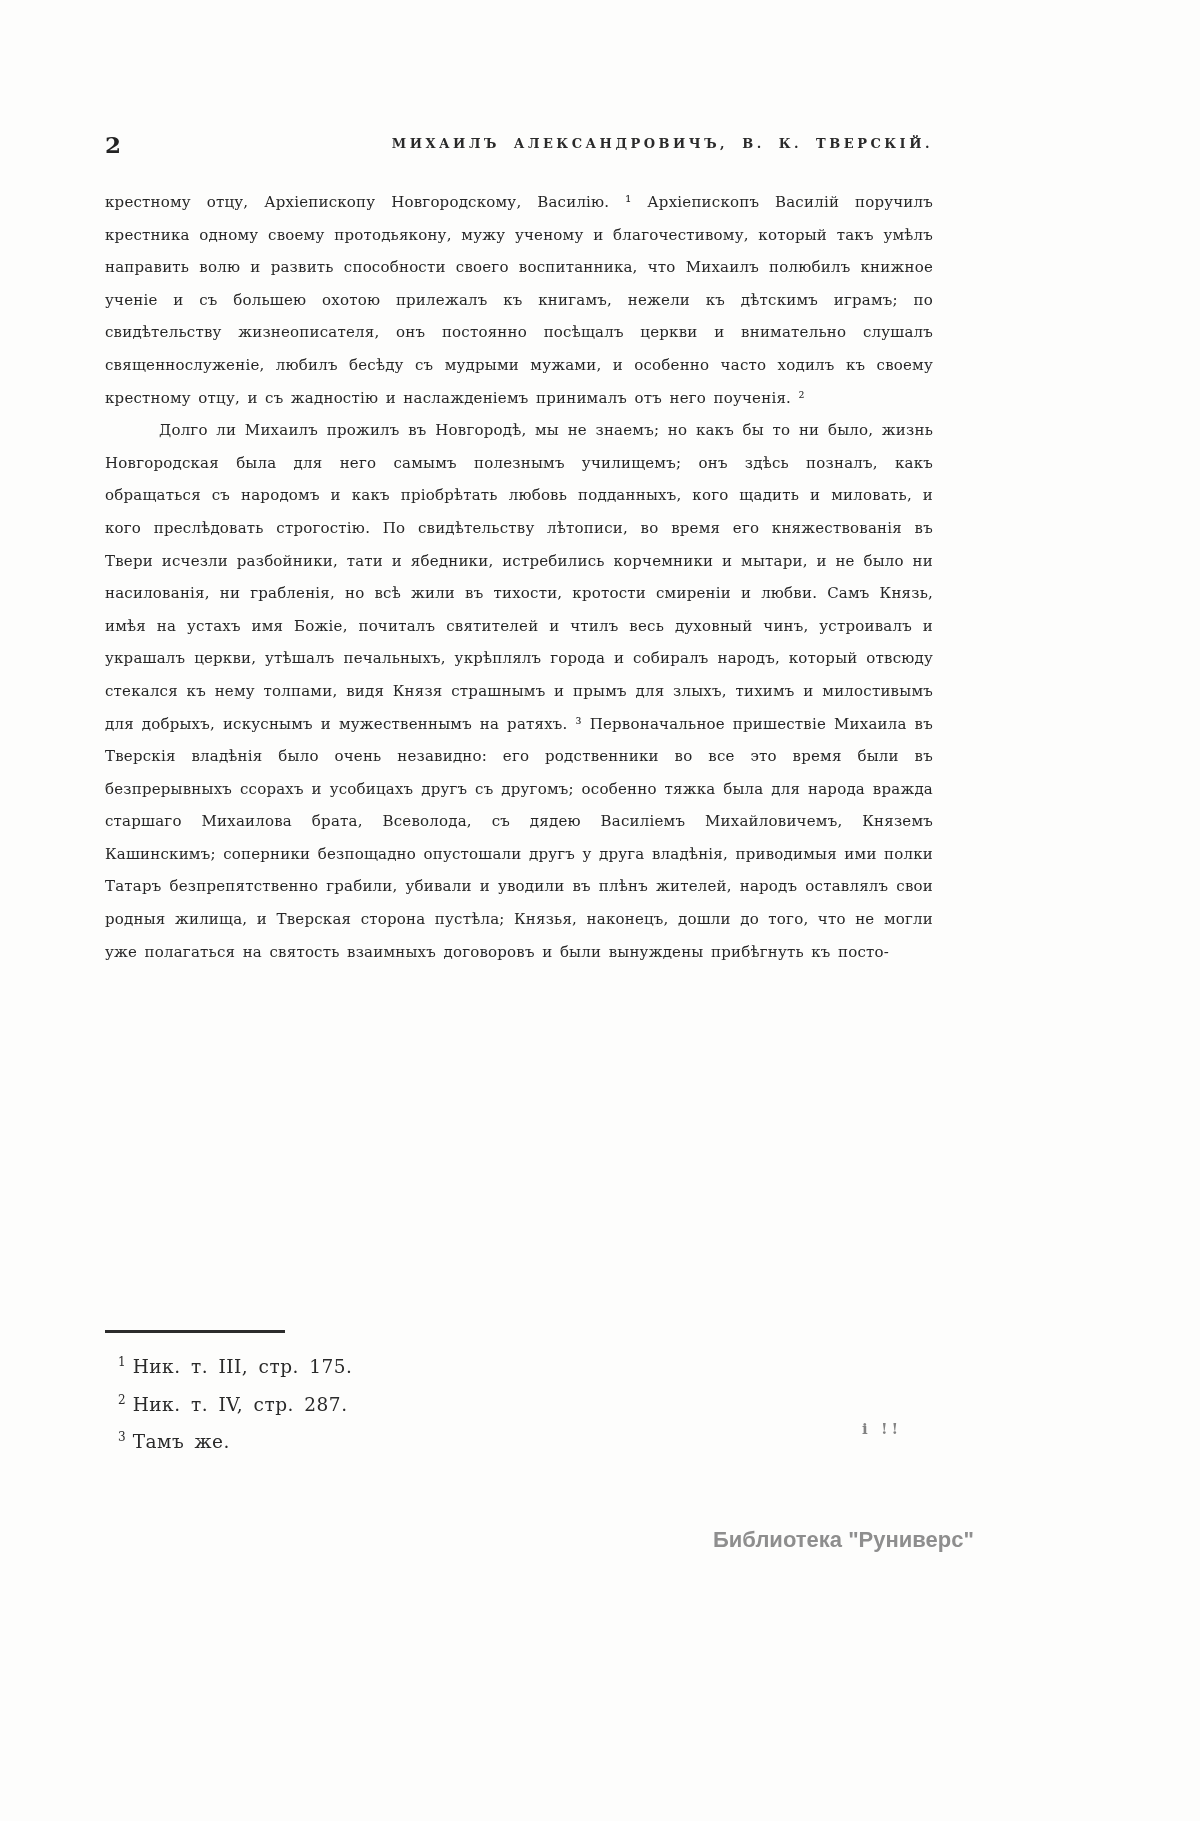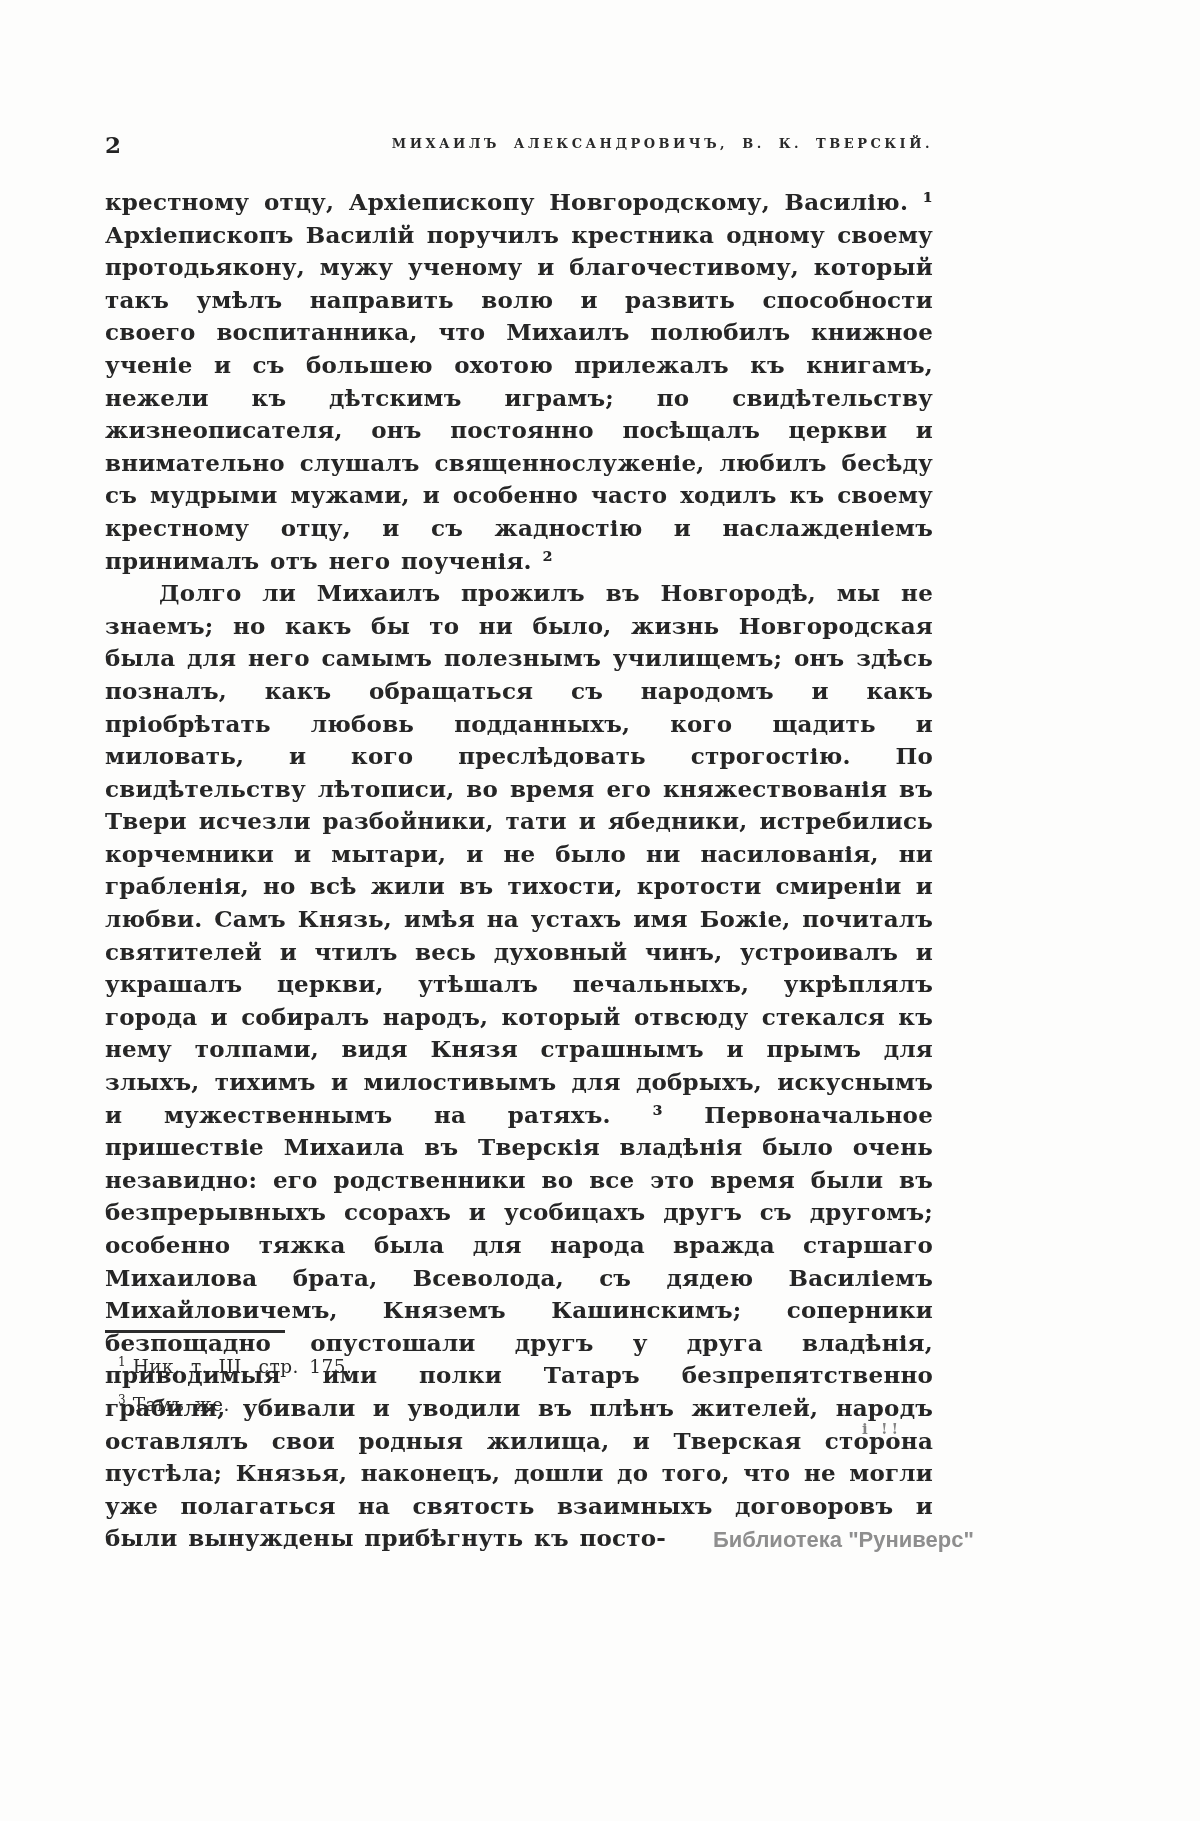--- a/index.html
+++ b/index.html
@@ -41,23 +41,23 @@
     word-spacing: 6px;
     padding-top: 5px;
     color: #2a2a2a;
   }
   
   .body-block {
     position: absolute;
     top: 186px;
     left: 105px;
     width: 828px;
-    font-size: 23px;
+    font-size: 15px;
     line-height: 32.6px;
-    font-weight: bold;
+    font-weight: normal;
     text-align: justify;
     letter-spacing: 0.2px;
     word-spacing: 2.5px;
     color: #262626;
   }
   .body-block p {
     margin: 0;
   }
   .para-indent {
     text-indent: 54px;
@@ -128,20 +128,21 @@
 
   <div class="body-block">
     <p class="para">крестному отцу, Архіепископу Новгородскому, Василію. ¹ Архіепископъ Василій поручилъ крестника одному своему протодьякону, мужу ученому и благочестивому, который такъ умѣлъ направить волю и развить способности своего воспитанника, что Михаилъ полюбилъ книжное ученіе и съ большею охотою прилежалъ къ книгамъ, нежели къ дѣтскимъ играмъ; по свидѣтельству жизнеописателя, онъ постоянно посѣщалъ церкви и внимательно слушалъ священнослуженіе, любилъ бесѣду съ мудрыми мужами, и особенно часто ходилъ къ своему крестному отцу, и съ жадностію и наслажденіемъ принималъ отъ него поученія. ²</p>
     <p class="para para-indent">Долго ли Михаилъ прожилъ въ Новгородѣ, мы не знаемъ; но какъ бы то ни было, жизнь Новгородская была для него самымъ полезнымъ училищемъ; онъ здѣсь позналъ, какъ обращаться съ народомъ и какъ пріобрѣтать любовь подданныхъ, кого щадить и миловать, и кого преслѣдовать строгостію. По свидѣтельству лѣтописи, во время его княжествованія въ Твери исчезли разбойники, тати и ябедники, истребились корчемники и мытари, и не было ни насилованія, ни грабленія, но всѣ жили въ тихости, кротости смиреніи и любви. Самъ Князь, имѣя на устахъ имя Божіе, почиталъ святителей и чтилъ весь духовный чинъ, устроивалъ и украшалъ церкви, утѣшалъ печальныхъ, укрѣплялъ города и собиралъ народъ, который отвсюду стекался къ нему толпами, видя Князя страшнымъ и прымъ для злыхъ, тихимъ и милостивымъ для добрыхъ, искуснымъ и мужественнымъ на ратяхъ. ³ Первоначальное пришествіе Михаила въ Тверскія владѣнія было очень незавидно: его родственники во все это время были въ безпрерывныхъ ссорахъ и усобицахъ другъ съ другомъ; особенно тяжка была для народа вражда старшаго Михаилова брата, Всеволода, съ дядею Василіемъ Михайловичемъ, Княземъ Кашинскимъ; соперники безпощадно опустошали другъ у друга владѣнія, приводимыя ими полки Татаръ безпрепятственно грабили, убивали и уводили въ плѣнъ жителей, народъ оставлялъ свои родныя жилища, и Тверская сторона пустѣла; Князья, наконецъ, дошли до того, что не могли уже полагаться на святость взаимныхъ договоровъ и были вынуждены прибѣгнуть къ посто-</p>
   </div>
 
   <div class="footnote-rule"></div>
 
   <div class="footnotes">
     <p><sup>1</sup><span class="fn-text">Ник. т. III, стр. 175.</span></p>
+    <p><sup>2</sup><span class="fn-text">Ник. т. IV, стр. 287.</span></p>
     <p><sup>3</sup><span class="fn-text">Тамъ же.</span></p>
   </div>
 
   <div class="scan-artifact">і !!</div>
 
   <div class="watermark">Библиотека "Руниверс"</div>
 
 </div>
 
 </body></html>

